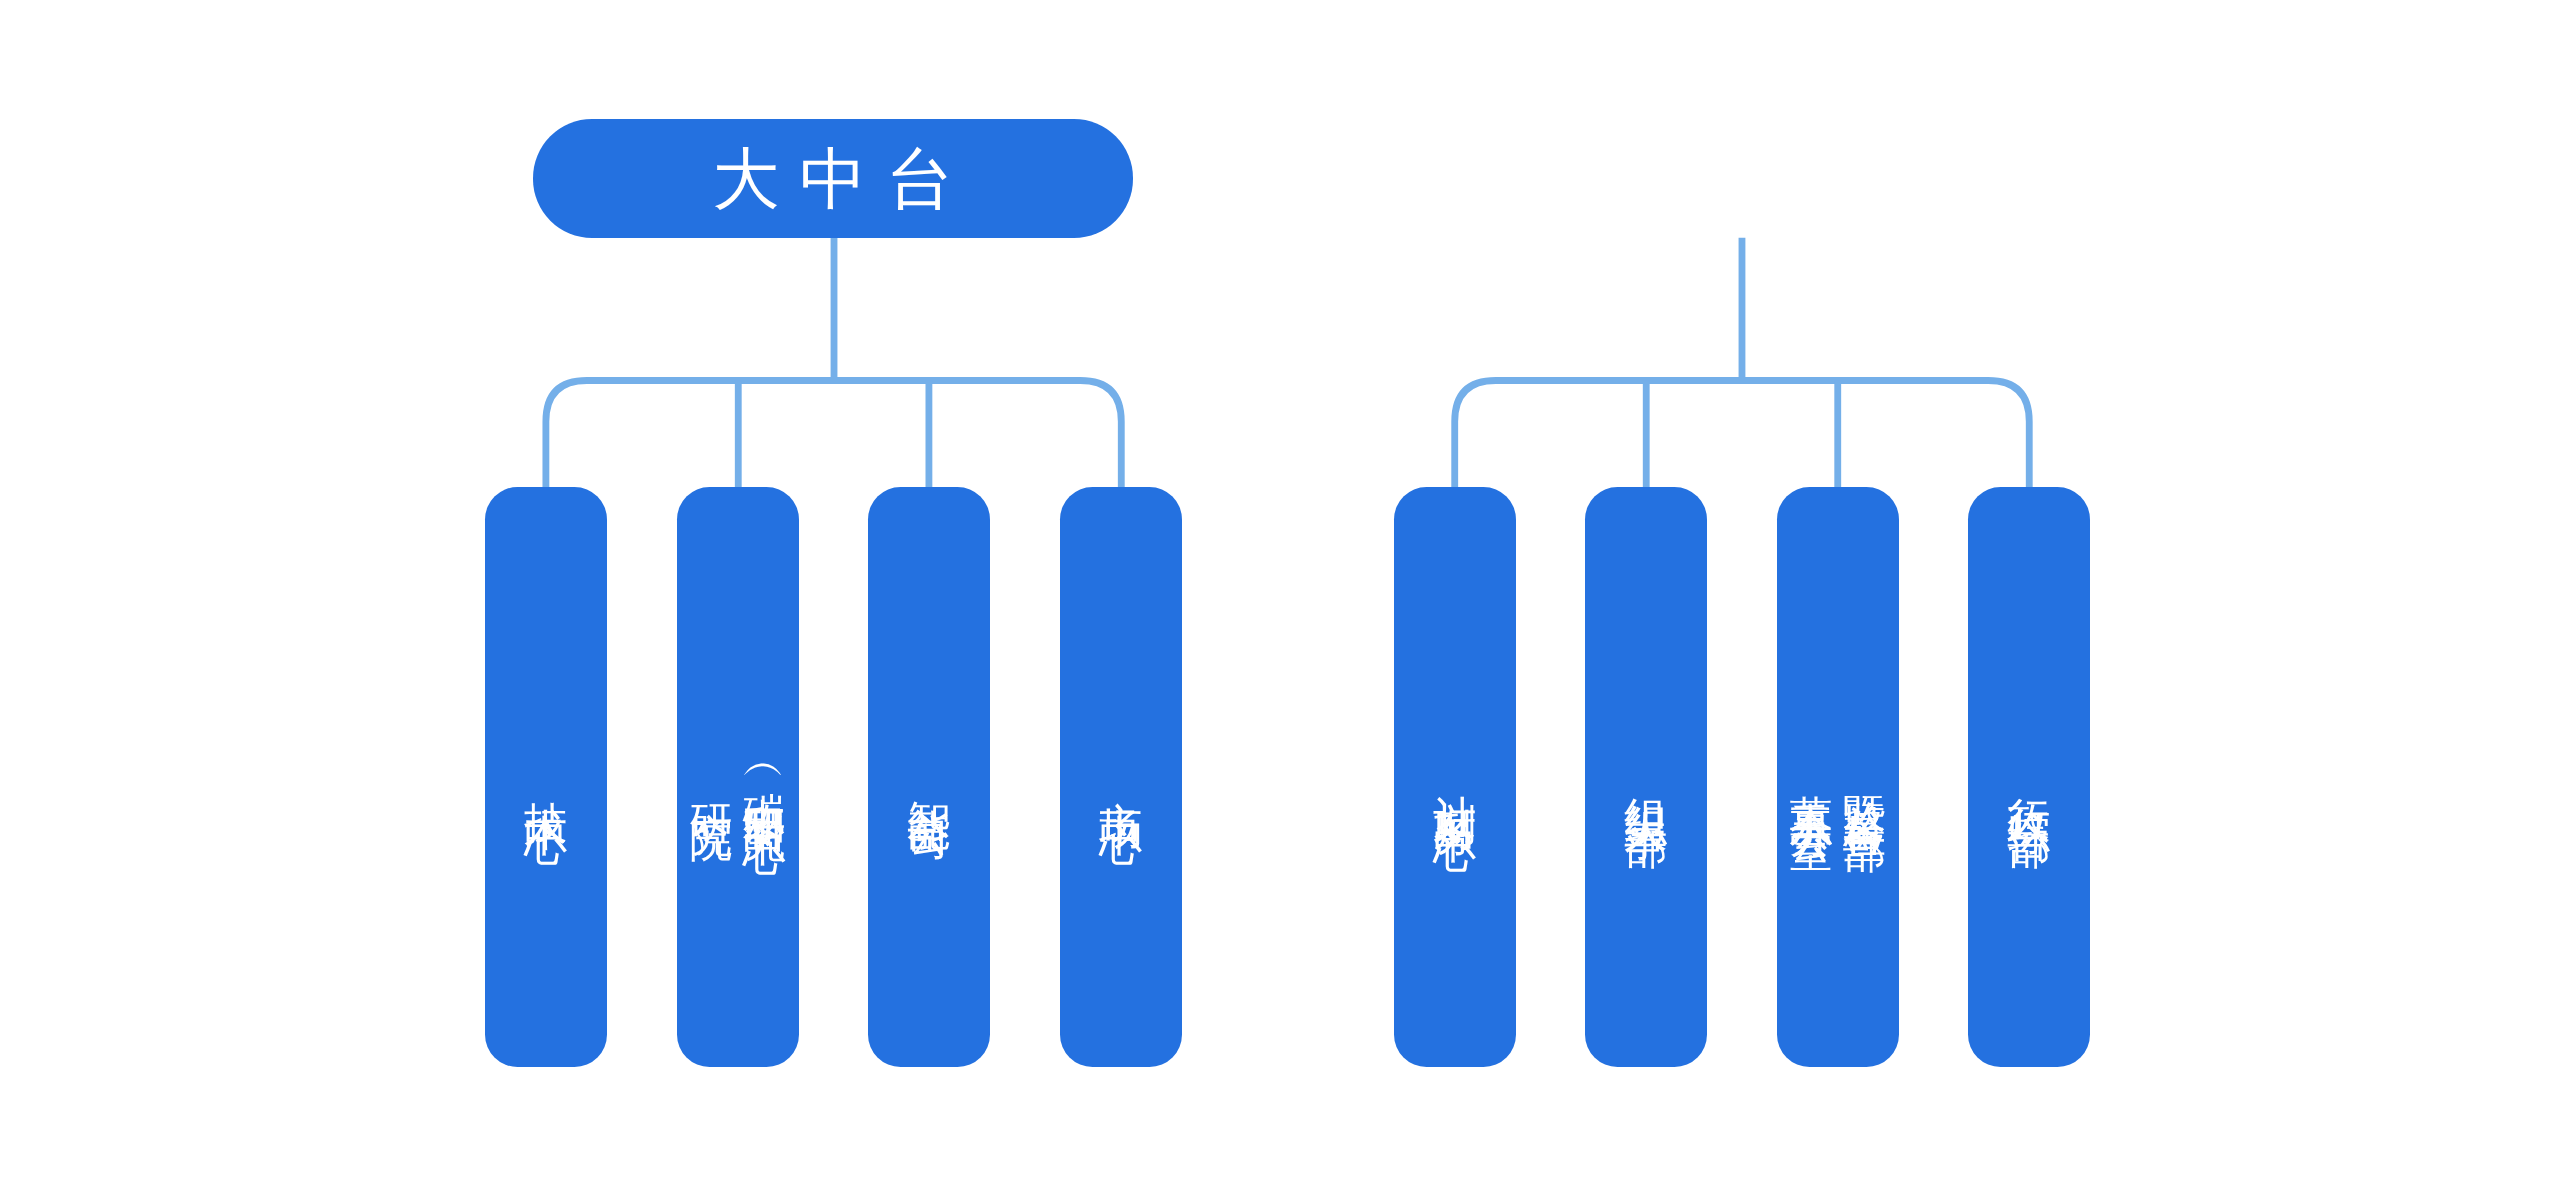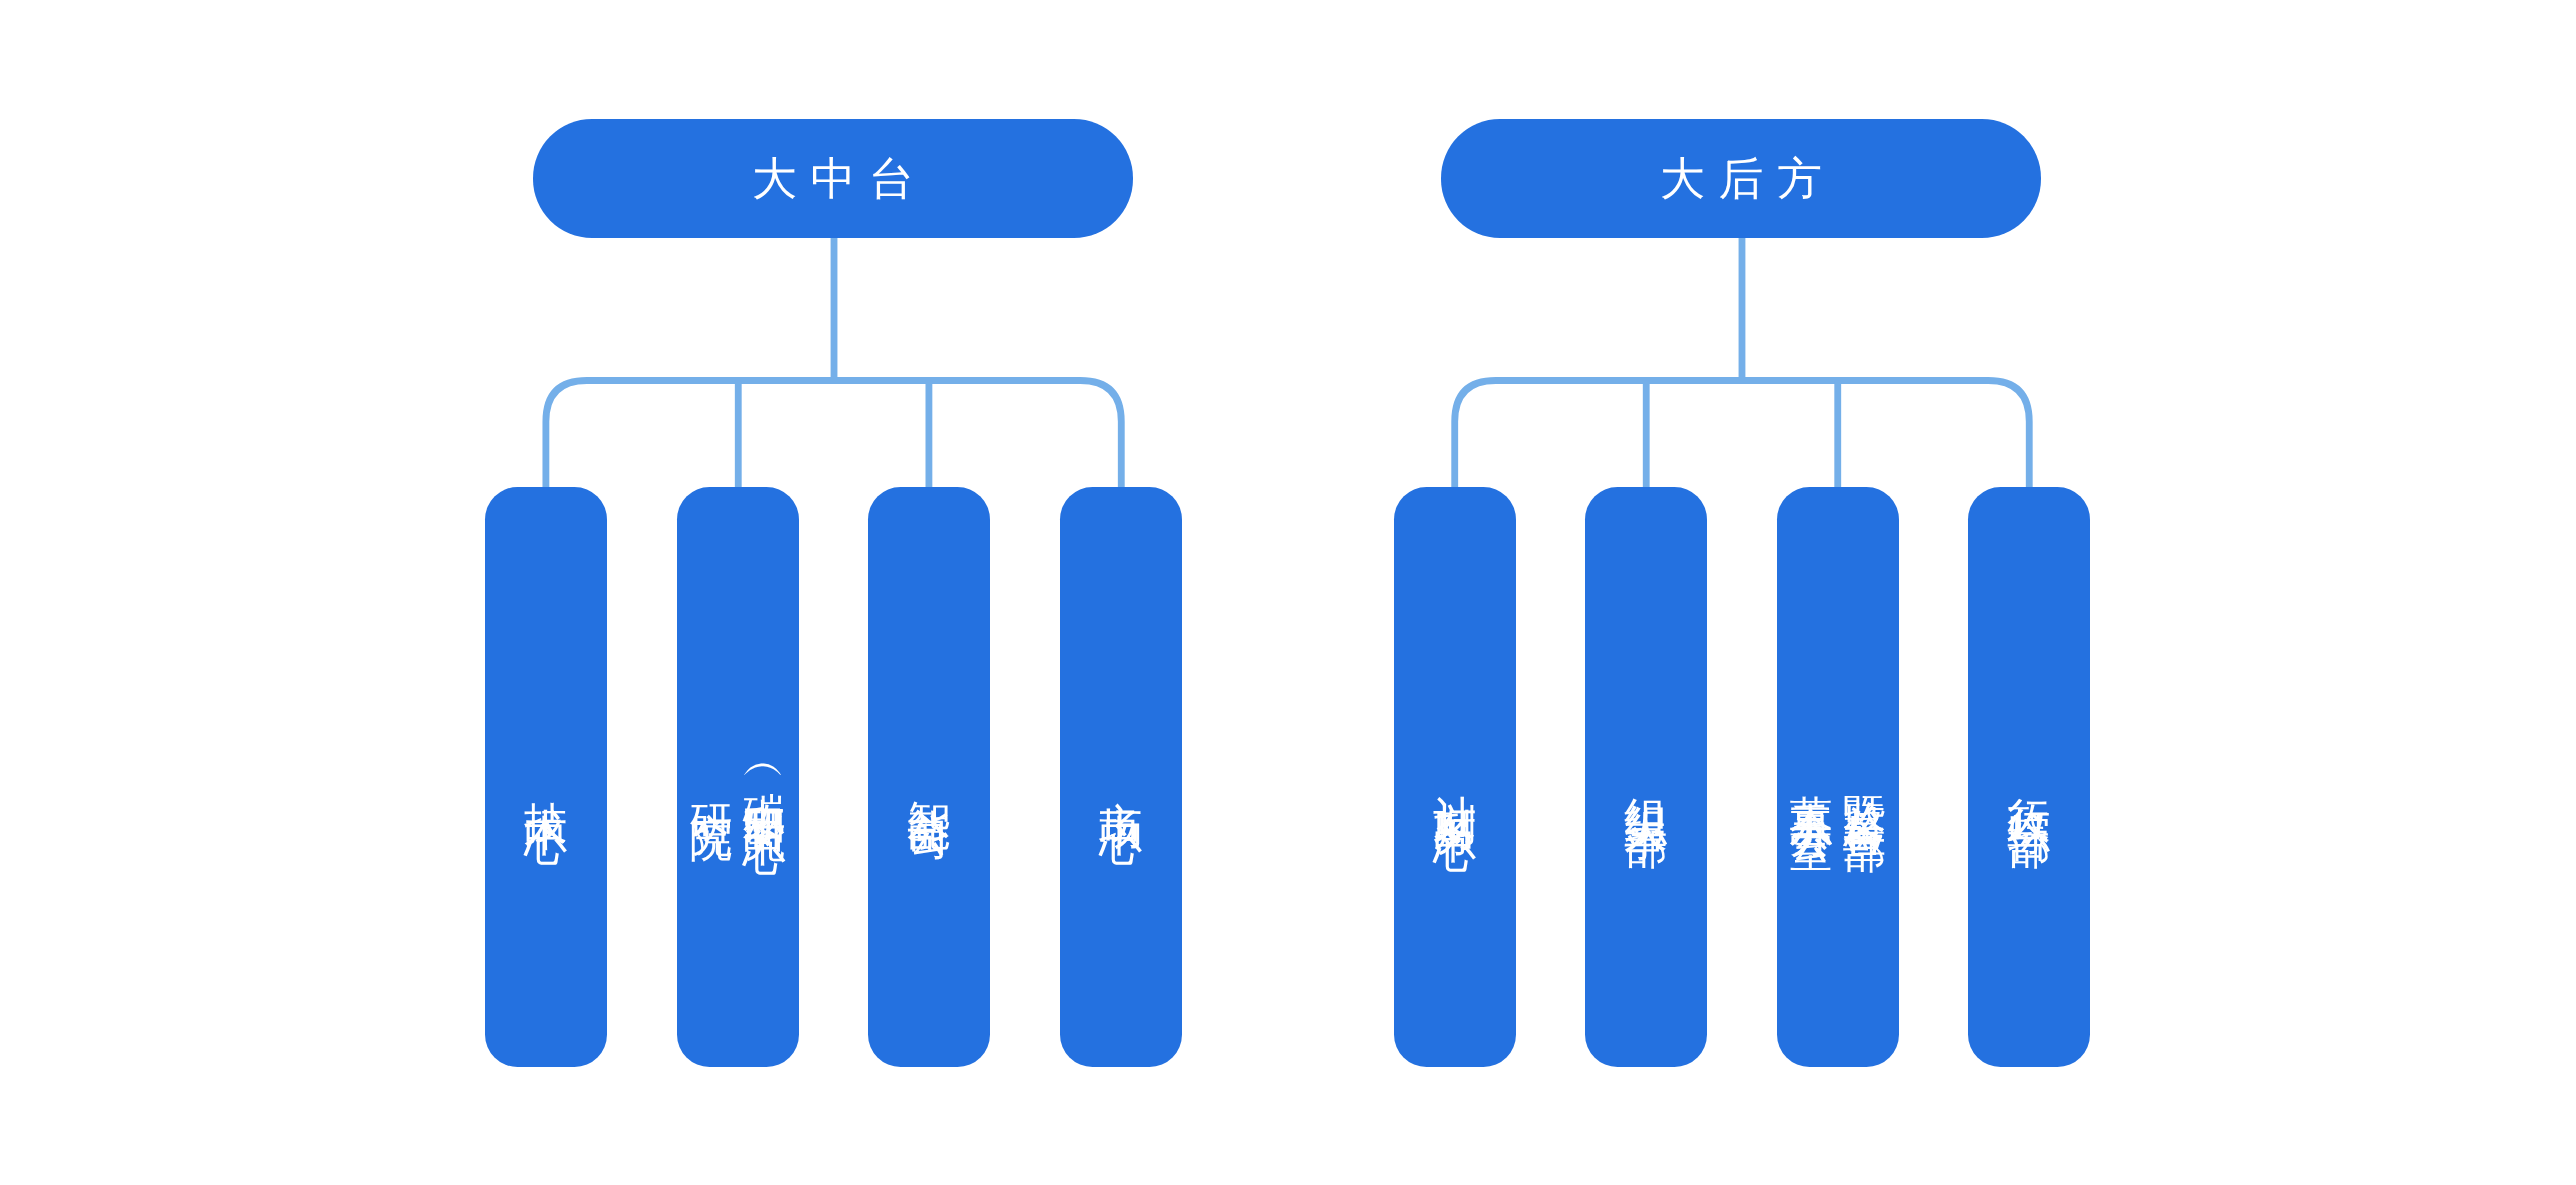--- a/index.html
+++ b/index.html
@@ -33,21 +33,21 @@
     width: 600px;
     height: 119px;
     background: #2471E0;
     border-radius: 59px;
     display: flex;
     align-items: center;
     justify-content: center;
   }
   .root-pill .pill-text {
     color: #ffffff;
-    font-size: 45px;
+    font-size: 67px;
     font-weight: 500;
     letter-spacing: 0.3em;
     padding-left: 0.3em; 
     white-space: nowrap;
     line-height: 1;
   }
   .dept-box {
     position: absolute;
     top: 487px;
     width: 122px;
@@ -96,23 +96,20 @@
 
     <path class="connector-path" d="M2037.5 278 V449"></path>
     <path class="connector-path" d="M1701.5 570 V493 Q1701.5 445 1749.5 445 H2325.5 Q2373.5 445 2373.5 493 V570"></path>
     <path class="connector-path" d="M1925.5 445 V570"></path>
     <path class="connector-path" d="M2149.5 445 V570"></path>
   </svg>
 
   <div class="root-pill" id="pill-left">
     <span class="pill-text">大中台</span>
   </div>
-  <div class="root-pill" id="pill-right">
-    <span class="pill-text">大后方</span>
-  </div>
 
   <div class="dept-box" id="dept-l1">
     <div class="vtext"><span>技术中心</span></div>
   </div>
   <div class="dept-box" id="dept-l2">
     <div class="vtext"><span>研究院</span><br><span>（碳中和研究中心）</span></div>
   </div>
   <div class="dept-box" id="dept-l3">
     <div class="vtext"><span>智能公司</span></div>
   </div>

